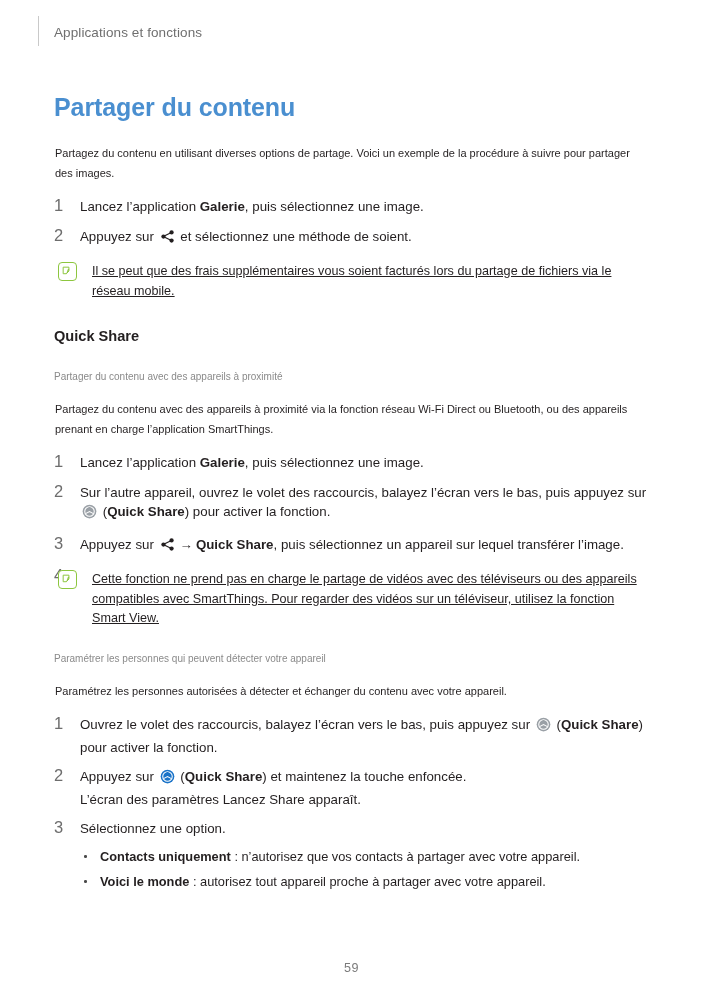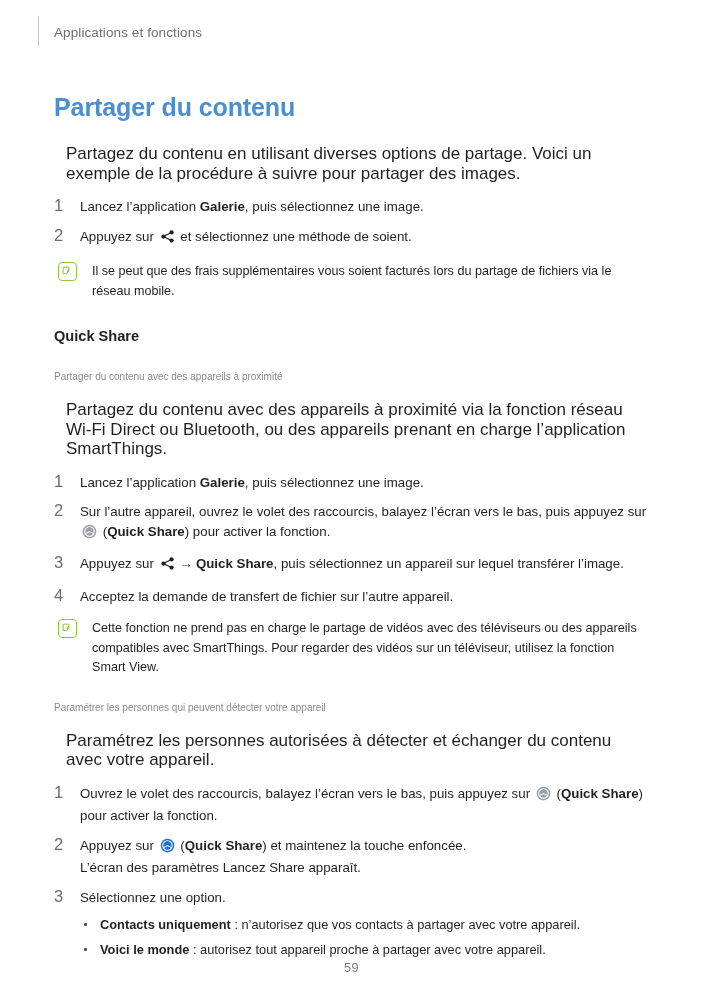--- a/index.html
+++ b/index.html
@@ -61,23 +61,23 @@
   h1.chapter-title {
     font-size: 25px;
     font-weight: bold;
     color: #4a8fd0;
     margin: 0 0 22px 0;
     letter-spacing: -0.1px;
     line-height: 30px;
   }
 
   p.body-text {
-    font-size: 17px;
+    font-size: 11px;
     line-height: 19.5px;
-    margin: 0 0 14px 12px;
+    margin: 0 0 14px 1px;
     color: #231f20;
     text-align: left;
   }
 
   h2.section-title {
     font-size: 14.6px;
     font-weight: bold;
     color: #231f20;
     margin: 26px 0 20px 0;
     line-height: 20px;
@@ -121,20 +121,21 @@
   .sub-line {
     display: block;
   }
 
   
   .note {
     position: relative;
     padding-left: 38px;
     margin: 12px 0 8px 0;
     min-height: 22px;
+    text-decoration: underline;
   }
   .note-icon {
     position: absolute;
     left: 4px;
     top: 1px;
     width: 19px;
     height: 19px;
     border: 1.3px solid #8dc63f;
     border-radius: 4px;
     box-sizing: border-box;
@@ -261,21 +262,20 @@
         <span class="step-num">3</span>
         <span class="step-text"><span>Appuyez sur </span><span class="icon-inline"><svg class="share-icon" viewBox="0 0 24 24">
                 <circle cx="18.5" cy="5.5" r="3.4" fill="#231f20"></circle>
                 <circle cx="5.5" cy="12" r="3.4" fill="#231f20"></circle>
                 <circle cx="18.5" cy="18.5" r="3.4" fill="#231f20"></circle>
                 <path d="M7.6 10.8 L16.6 6.4 M7.6 13.2 L16.6 17.6" stroke="#231f20" stroke-width="2.1" fill="none"></path>
               </svg></span><span class="arrow">→</span><b>Quick Share</b><span>, puis sélectionnez un appareil sur lequel transférer l’image.</span></span>
       </li>
       <li>
         <span class="step-num">4</span>
-        <span class="step-text">Acceptez la demande de transfert de fichier sur l’autre appareil.</span>
       </li>
     </ol>
 
     <div class="note">
       <span class="note-icon">
         <svg width="16" height="16" viewBox="0 0 20 20">
           <path d="M5.2 13.4 L5.2 5.2 L12.4 5.2 L12.4 10.0 L9.2 13.4 Z" fill="none" stroke="#8dc63f" stroke-width="1.25"></path>
           <path d="M9.0 13.3 L11.3 7.2 L12.9 8.1 L9.6 13.5 Z" fill="#8dc63f"></path>
         </svg>
       </span>

